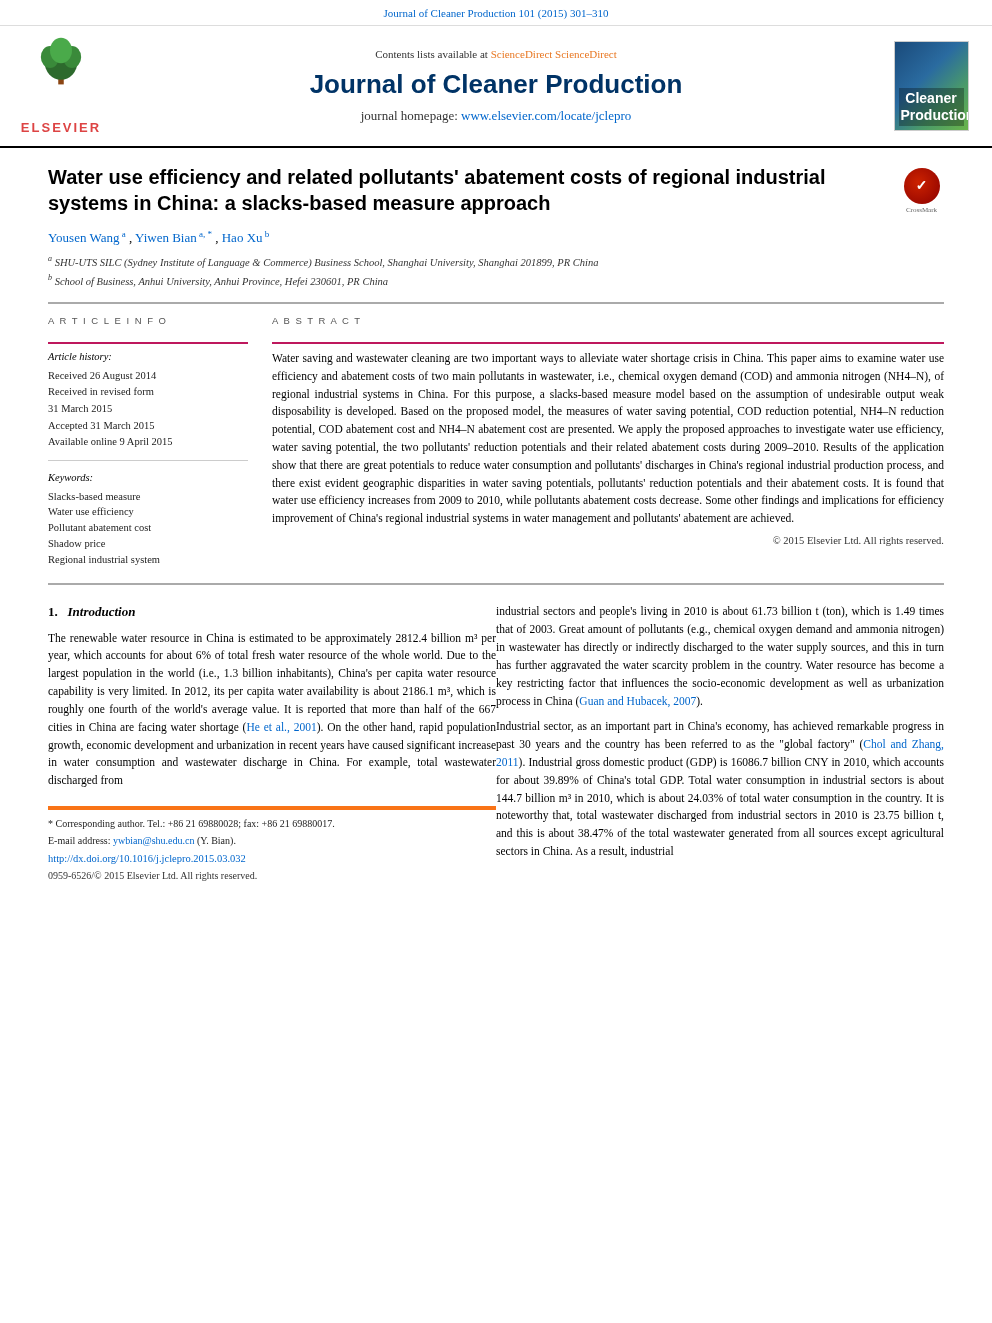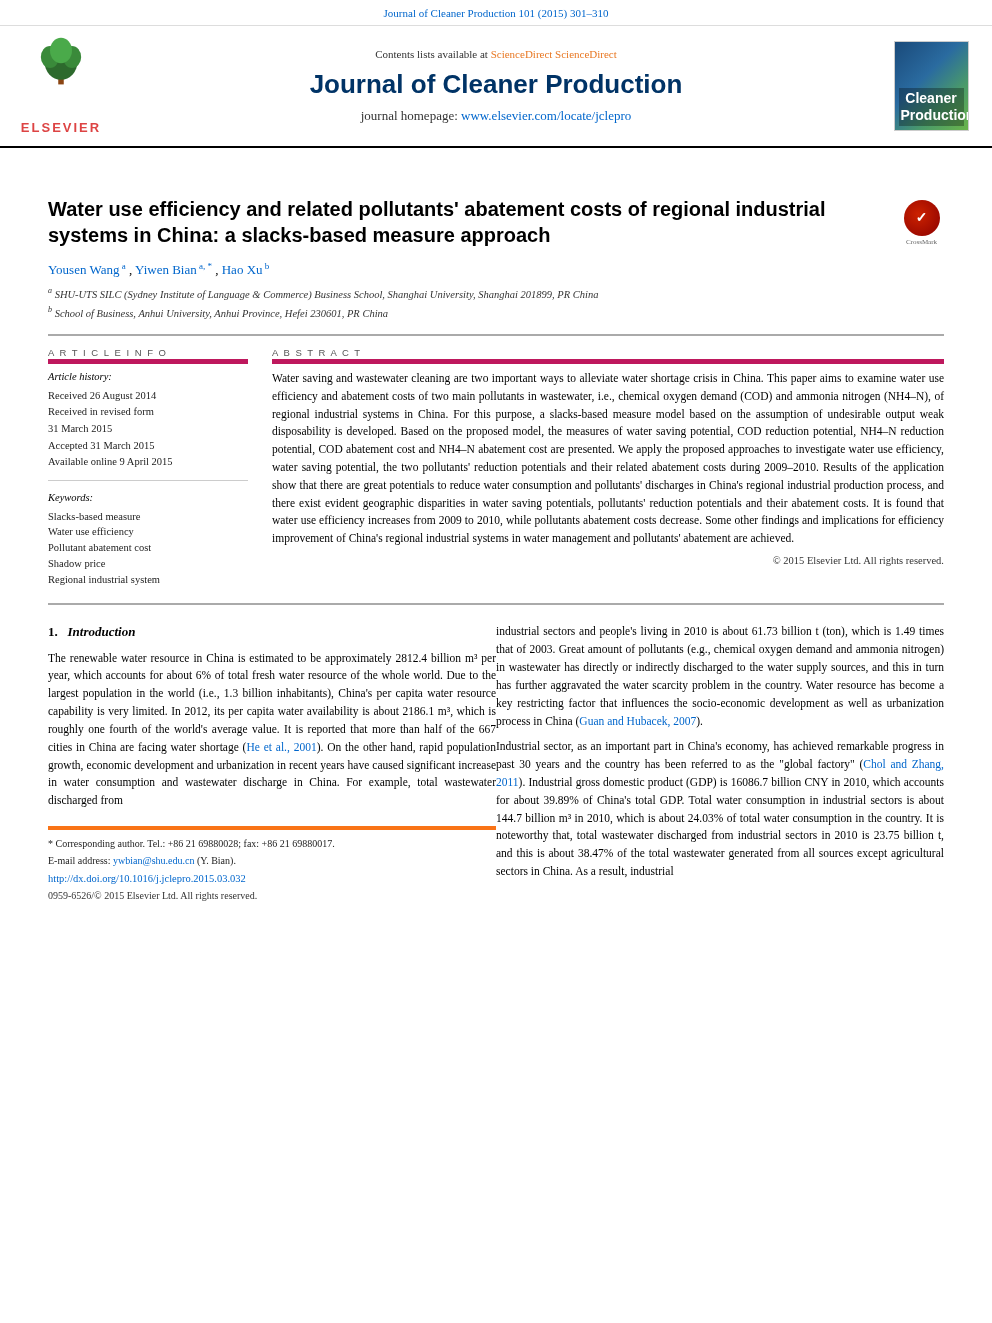--- a/index.html
+++ b/index.html
@@ -101,21 +101,20 @@
       font-weight: bold;
       text-align: center;
       line-height: 1.2;
       background: rgba(0,0,0,0.3);
       padding: 2px;
     }
 
     
     .article-body {
       padding: 16px 48px;
-      margin-top: 32px;
     }
 
     
     .article-title-section {
       display: flex;
       align-items: flex-start;
       gap: 10px;
       margin-bottom: 12px;
     }
     .article-title {
@@ -210,22 +209,22 @@
       flex: 1;
     }
 
     
     .section-header {
       font-size: 9.5px;
       letter-spacing: 1.5px;
       font-family: Arial, sans-serif;
       text-transform: uppercase;
       color: #555;
-      border-bottom: 5px solid #be185d;
-      padding-bottom: 0;
+      border-bottom: 2px solid #be185d;
+      padding-bottom: 15px;
       margin-bottom: 6px;
     }
     .article-history-label {
       font-style: italic;
       font-size: 10.5px;
       margin-bottom: 4px;
     }
     .history-item {
       font-size: 10.5px;
       margin-bottom: 2px;

